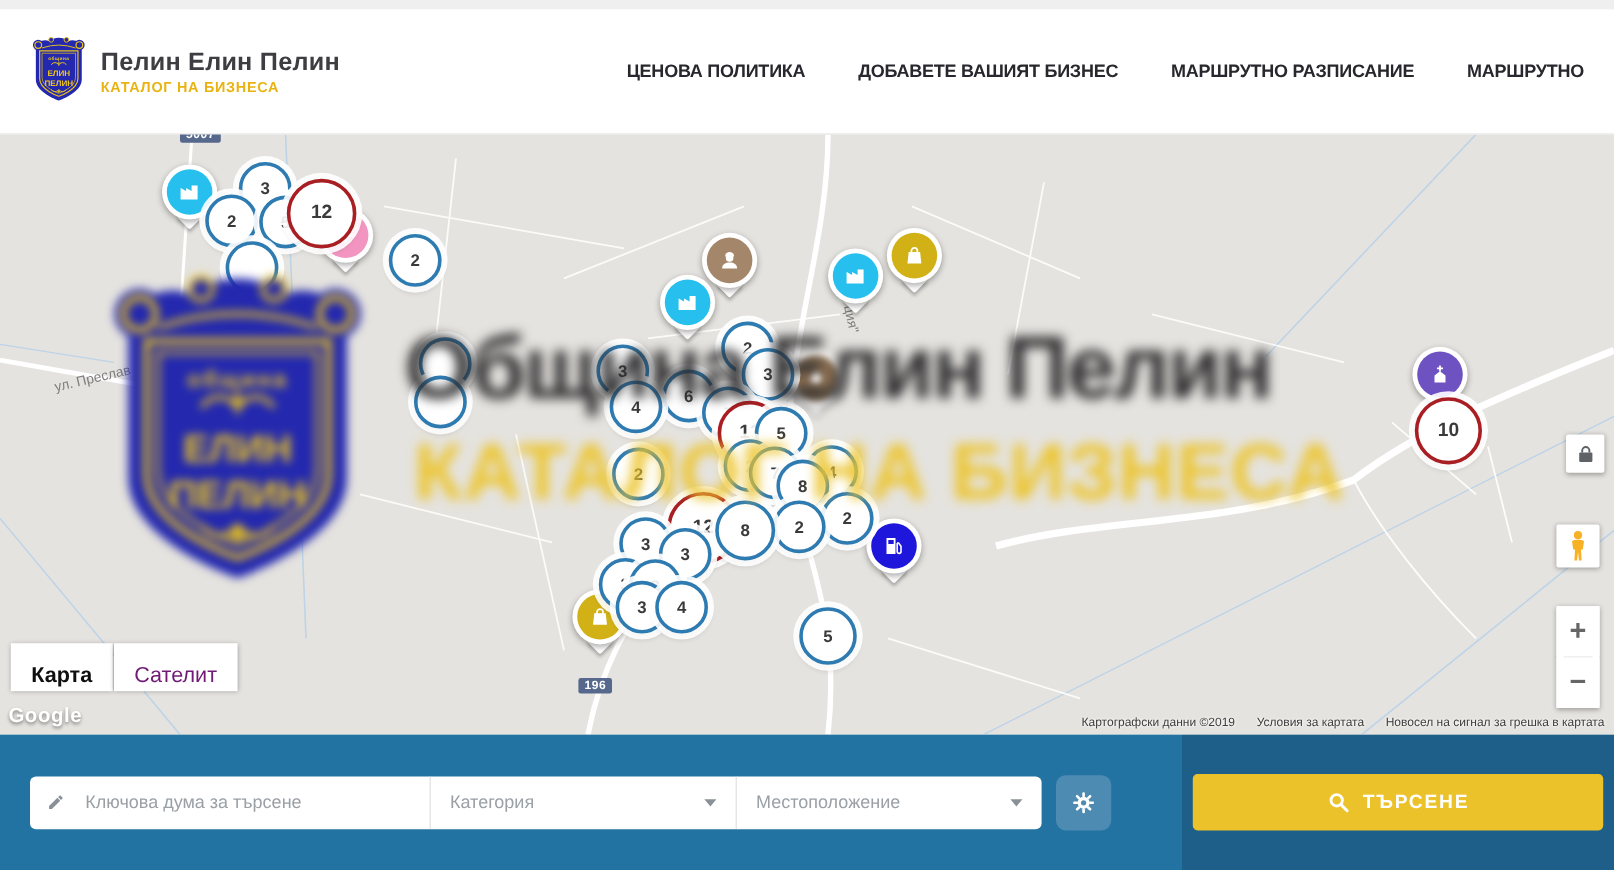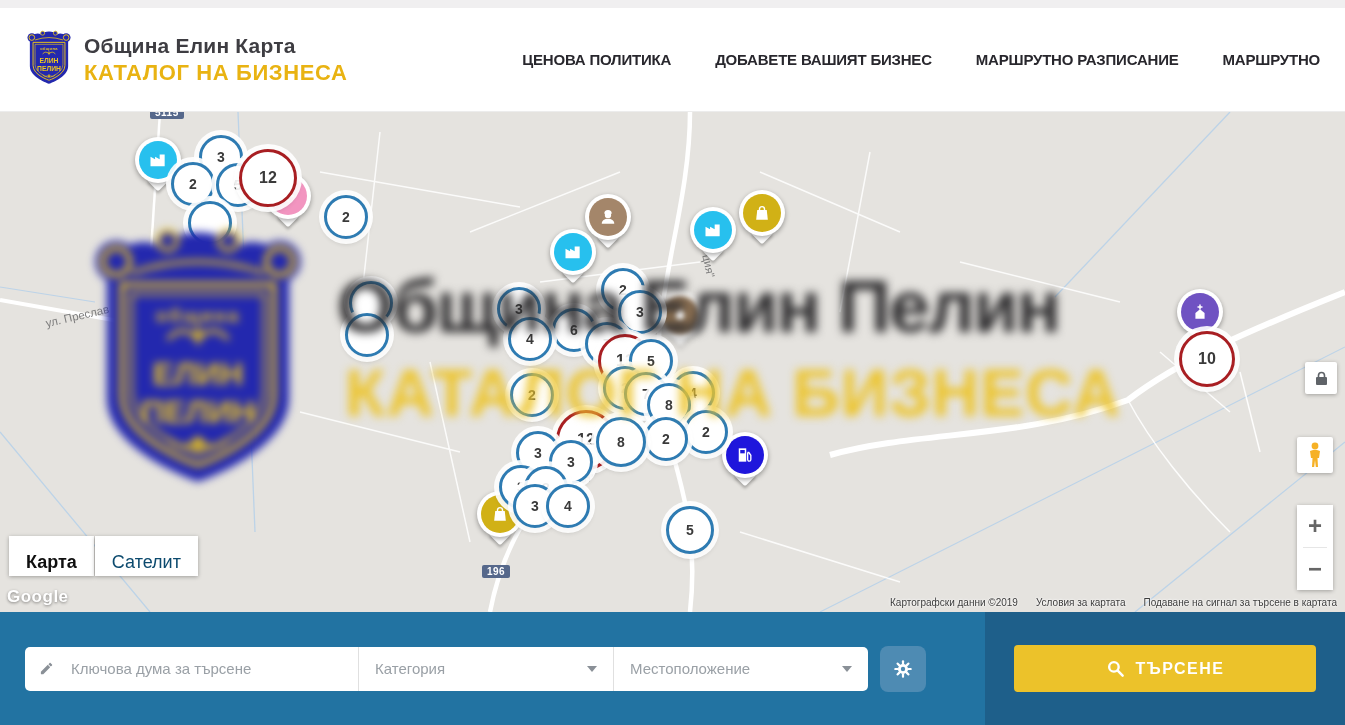--- a/index.html
+++ b/index.html
@@ -5,21 +5,21 @@
   html,body{margin:0;padding:0;}
   body{width:1345px;height:725px;overflow:hidden;background:#fff;
        font-family:"Liberation Sans","DejaVu Sans",sans-serif;position:relative;}
   .topstrip{height:8px;background:#f0eff0;}
   
   .header{height:104px;background:#fff;display:flex;align-items:center;
           justify-content:space-between;padding:0 25px;box-sizing:border-box;
           border-bottom:1px solid #ececec;}
   .brand{display:flex;align-items:center;gap:11px;cursor:pointer;}
   .brand-text .t1{font-size:21px;font-weight:bold;color:#3e3d42;letter-spacing:.2px;}
-  .brand-text .t2{font-size:22px;font-weight:bold;color:#e9b312;letter-spacing:.6px;margin-top:2px;}
+  .brand-text .t2{font-size:12px;font-weight:bold;color:#e9b312;letter-spacing:.6px;margin-top:2px;}
   .nav{display:flex;gap:44px;}
   .nav a{font-size:15px;font-weight:bold;color:#28272d;text-decoration:none;
          letter-spacing:-0.2px;white-space:nowrap;}
   
   .map{position:relative;height:500px;background:#e5e3df;overflow:hidden;}
   .roads{position:absolute;inset:0;z-index:1;}
   .markers{position:absolute;inset:0;z-index:2;}
   .shield{position:absolute;background:#56688b;color:#fff;font-size:10px;font-weight:bold;
           padding:1px 5px;border-radius:2px;z-index:5;letter-spacing:.5px;}
   .street{position:absolute;color:#7d7d7d;font-size:11.5px;white-space:nowrap;z-index:4;}
@@ -37,21 +37,21 @@
   .wm-crest{position:absolute;left:84px;top:104px;filter:blur(4px);}
   .wm-title{position:absolute;left:337px;top:152px;font-size:74px;font-weight:bold;
             color:#2d2c2e;filter:blur(5px);letter-spacing:-2px;white-space:nowrap;}
   .wm-sub{position:absolute;left:345px;top:243px;font-size:66px;font-weight:bold;
           color:#ecc42c;filter:blur(5px);letter-spacing:1px;white-space:nowrap;}
   
   .maptype{position:absolute;left:9px;top:424px;display:flex;z-index:50;}
   .maptype button{background:#fff;border:0;height:40px;padding:16px 17px;font-size:18px;
                   font-family:inherit;cursor:pointer;box-shadow:0 1px 4px rgba(0,0,0,.3);}
   .maptype .active{font-weight:bold;color:#0f0f0f;}
-  .maptype .idle{color:#0c4a6e;margin-left:1px;}
+  .maptype .idle{color:#701a75;margin-left:1px;}
   .glogo{position:absolute;left:7px;bottom:5px;z-index:50;color:#fff;font-size:17px;
          font-weight:bold;letter-spacing:.5px;text-shadow:0 1px 3px rgba(0,0,0,.45);}
   .attrib{position:absolute;right:8px;bottom:4px;z-index:50;display:flex;gap:18px;
           font-size:10px;color:#3c3c3c;
           text-shadow:0 0 2px #fff,0 0 3px #fff;}
   .attrib span{cursor:pointer;}
   .sq{position:absolute;background:#fff;z-index:50;display:grid;place-items:center;
       box-shadow:0 1px 4px rgba(0,0,0,.3);cursor:pointer;border-radius:2px;}
   .lock{left:1305px;top:250px;width:32px;height:32px;}
   .pegman{left:1297px;top:325px;width:36px;height:36px;}
@@ -70,21 +70,21 @@
   .f-keyword input{border:0;outline:0;font-size:15px;color:#555;width:100%;font-family:inherit;background:transparent;}
   .f-keyword input::placeholder{color:#9aa0a6;}
   .fdiv{width:1px;background:#e0e0e0;}
   .f-select{width:222px;display:flex;align-items:center;justify-content:space-between;
             padding:0 16px;color:#9aa0a6;font-size:15px;cursor:pointer;}
   .caret{width:0;height:0;border-left:5px solid transparent;border-right:5px solid transparent;
          border-top:6px solid #8a9097;}
   .gearbtn{width:46px;height:46px;background:#4e8bb3;border:0;border-radius:8px;
            display:grid;place-items:center;cursor:pointer;}
   .bar-right{width:360px;background:#1e5f8a;display:flex;align-items:center;justify-content:center;}
-  .searchbtn{width:302px;height:47px;background:#ecc22a;border:0;border-radius:4px;color:#fff;
+  .searchbtn{width:342px;height:47px;background:#ecc22a;border:0;border-radius:4px;color:#fff;
              font-size:16px;font-weight:bold;letter-spacing:1.5px;display:flex;align-items:center;
              justify-content:center;gap:11px;cursor:pointer;font-family:inherit;}
   svg text{font-family:"Liberation Sans","DejaVu Sans",sans-serif;font-weight:bold;}
 </style>
 </head>
 <body>
 
 <div class="topstrip"></div>
 
 <div class="header">
@@ -104,21 +104,21 @@
         <text x="60" y="56" font-size="10" text-anchor="middle" fill="#ecc61f" letter-spacing="1">община</text>
         <path d="M44 65 q8 -9 16 0 q8 -9 16 0" fill="none" stroke="#e7c11c" stroke-width="2"></path>
         <path d="M60 58 v10 M56 62 h8" stroke="#e7c11c" stroke-width="1.5"></path>
         <text x="60" y="89" font-size="17" text-anchor="middle" fill="#ecc61f">ЕЛИН</text>
         <text x="60" y="109" font-size="17" text-anchor="middle" fill="#ecc61f">ПЕЛИН</text>
         <path d="M44 117 q8 9 16 0 q8 9 16 0" fill="none" stroke="#e7c11c" stroke-width="2"></path>
         <circle cx="60" cy="121" r="2.5" fill="#e7c11c"></circle>
       </svg>
     </span>
     <div class="brand-text">
-      <div class="t1">Община Елин Карта</div>
+      <div class="t1">Пелин Елин Пелин</div>
       <div class="t2">КАТАЛОГ НА БИЗНЕСА</div>
     </div>
   </div>
   <nav class="nav">
     <a href="#">ЦЕНОВА ПОЛИТИКА</a>
     <a href="#">ДОБАВЕТЕ ВАШИЯТ БИЗНЕС</a>
     <a href="#">МАРШРУТНО РАЗПИСАНИЕ</a>
     <a href="#">МАРШРУТНО</a>
   </nav>
 </div>
@@ -134,21 +134,21 @@
     <path d="M0,188 L260,234" stroke="#fff" stroke-width="4" fill="none"></path>
     <path d="M160,0 L148,185" stroke="#fff" stroke-width="2.5" fill="none"></path>
     <path d="M690,0 C690,110 640,210 665,310 C675,360 700,410 690,500" stroke="#fff" stroke-width="4.5" fill="none"></path>
     <path d="M1345,180 C1250,218 1180,248 1128,288 C1020,328 920,318 830,343" stroke="#fff" stroke-width="6" fill="none"></path>
     <path d="M490,500 C500,448 520,408 560,358 C600,318 650,300 705,290" stroke="#fff" stroke-width="4.5" fill="none"></path>
     <path d="M320,60 L520,95 M380,20 L360,200 M470,120 L620,60 M540,170 L700,150 M760,60 L900,120 M870,40 L840,200 M960,150 L1120,190 M300,300 L460,340 M430,250 L470,430 M740,420 L900,470" stroke="#fff" stroke-width="1.5" fill="none" opacity=".85"></path>
     <path d="M1128,288 C1150,330 1190,380 1230,420 M1160,240 L1230,300 M1240,260 L1260,340" stroke="#fff" stroke-width="1.5" fill="none" opacity=".9"></path>
   </svg>
 
   <div class="markers">
-      <div class="shield" style="left: 150px; top: -6px;">5115</div>
+      <div class="shield" style="left: 150px; top: -6px;">5007</div>
       <div class="shield" style="left: 482px; top: 453px;">196</div>
       <div class="street" style="left: 45px; top: 198px; transform: rotate(-13deg);">ул. Преслав</div>
       <div class="street" style="left: 572px; top: 340px; transform: rotate(-38deg);">бул. „Новосел</div>
       <div class="street" style="left: 697px; top: 148px; transform: rotate(78deg);">ция"</div>
       <div class="pin" style="left: 135px; top: 25px;">
         <div class="pin-tip"></div>
         <div class="pin-body">
           <div class="pin-inner" style="background:#27c0ee">
             <svg viewBox="0 0 24 24" width="20" height="20" fill="#fff">
               <path d="M3 19.5V8l5.5 3V8l5.5 3V5.5H20v14H3z"></path>
@@ -315,21 +315,21 @@
   </div>
 
   <div class="maptype">
     <button class="active">Карта</button>
     <button class="idle">Сателит</button>
   </div>
   <div class="glogo">Google</div>
   <div class="attrib">
     <span>Картографски данни ©2019</span>
     <span>Условия за картата</span>
-    <span>Подаване на сигнал за търсене в картата</span>
+    <span>Новосел на сигнал за грешка в картата</span>
   </div>
   <div class="sq lock">
     <svg width="13" height="15" viewBox="0 0 13 15">
       <rect x="1" y="6" width="11" height="8" rx="1" fill="#5f6368"></rect>
       <path d="M3.5 6 V4.5 a3 3 0 016 0 V6" fill="none" stroke="#5f6368" stroke-width="1.6"></path>
     </svg>
   </div>
   <div class="sq pegman">
     <svg width="18" height="26" viewBox="0 0 18 26">
       <circle cx="9" cy="4" r="3.4" fill="#f6b125"></circle>

